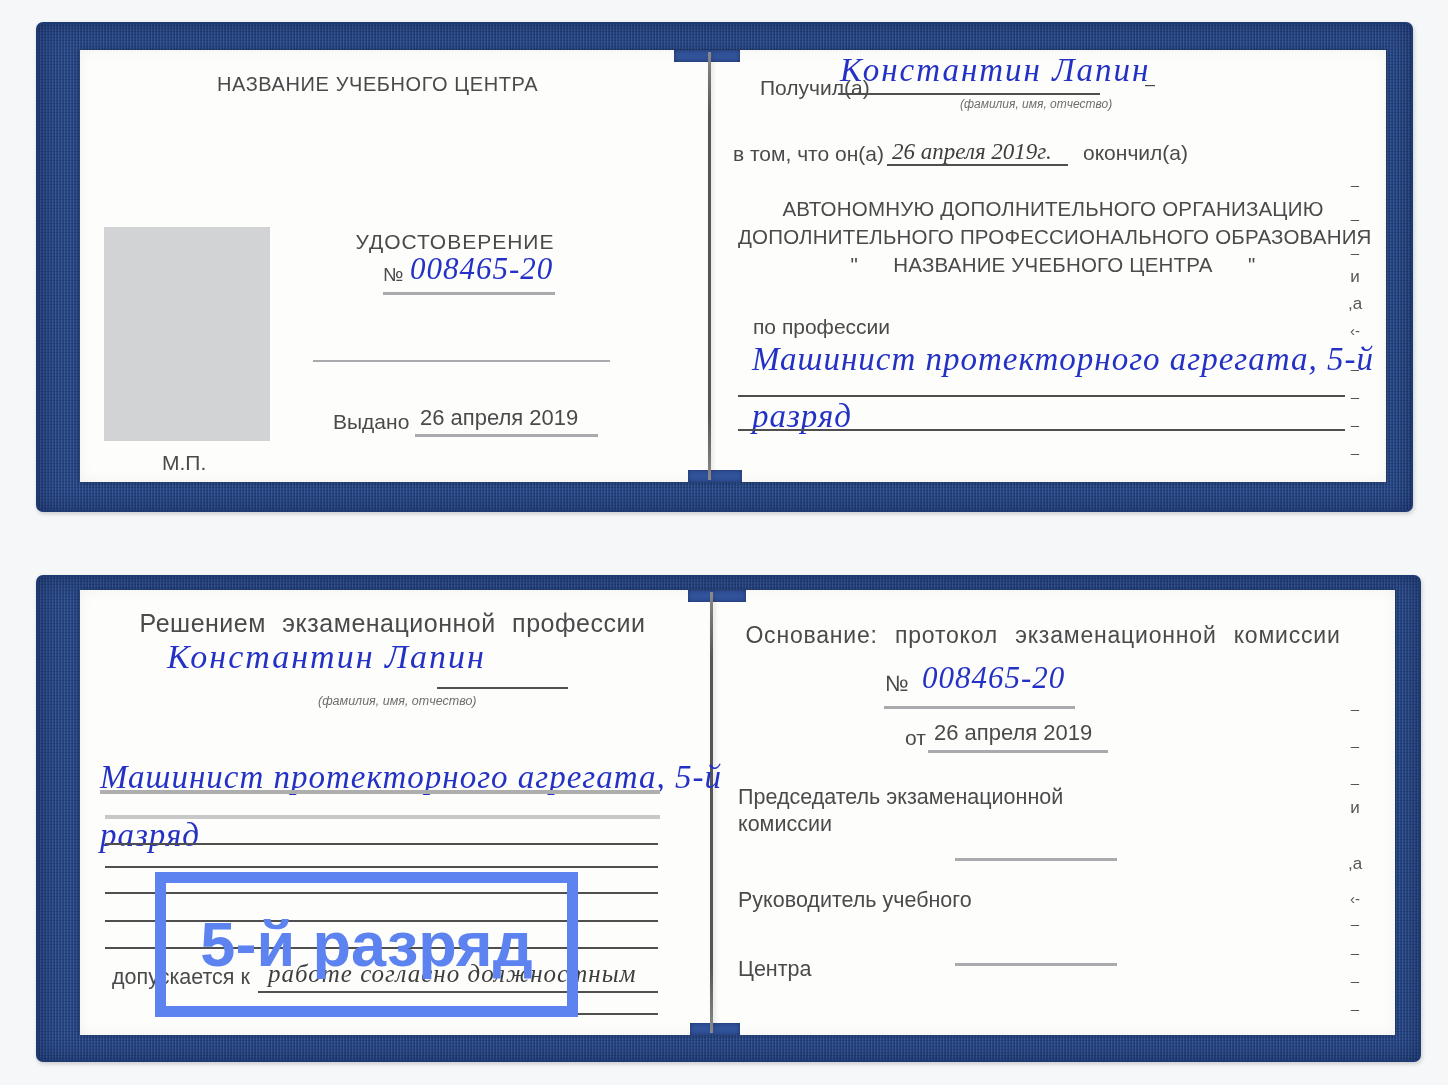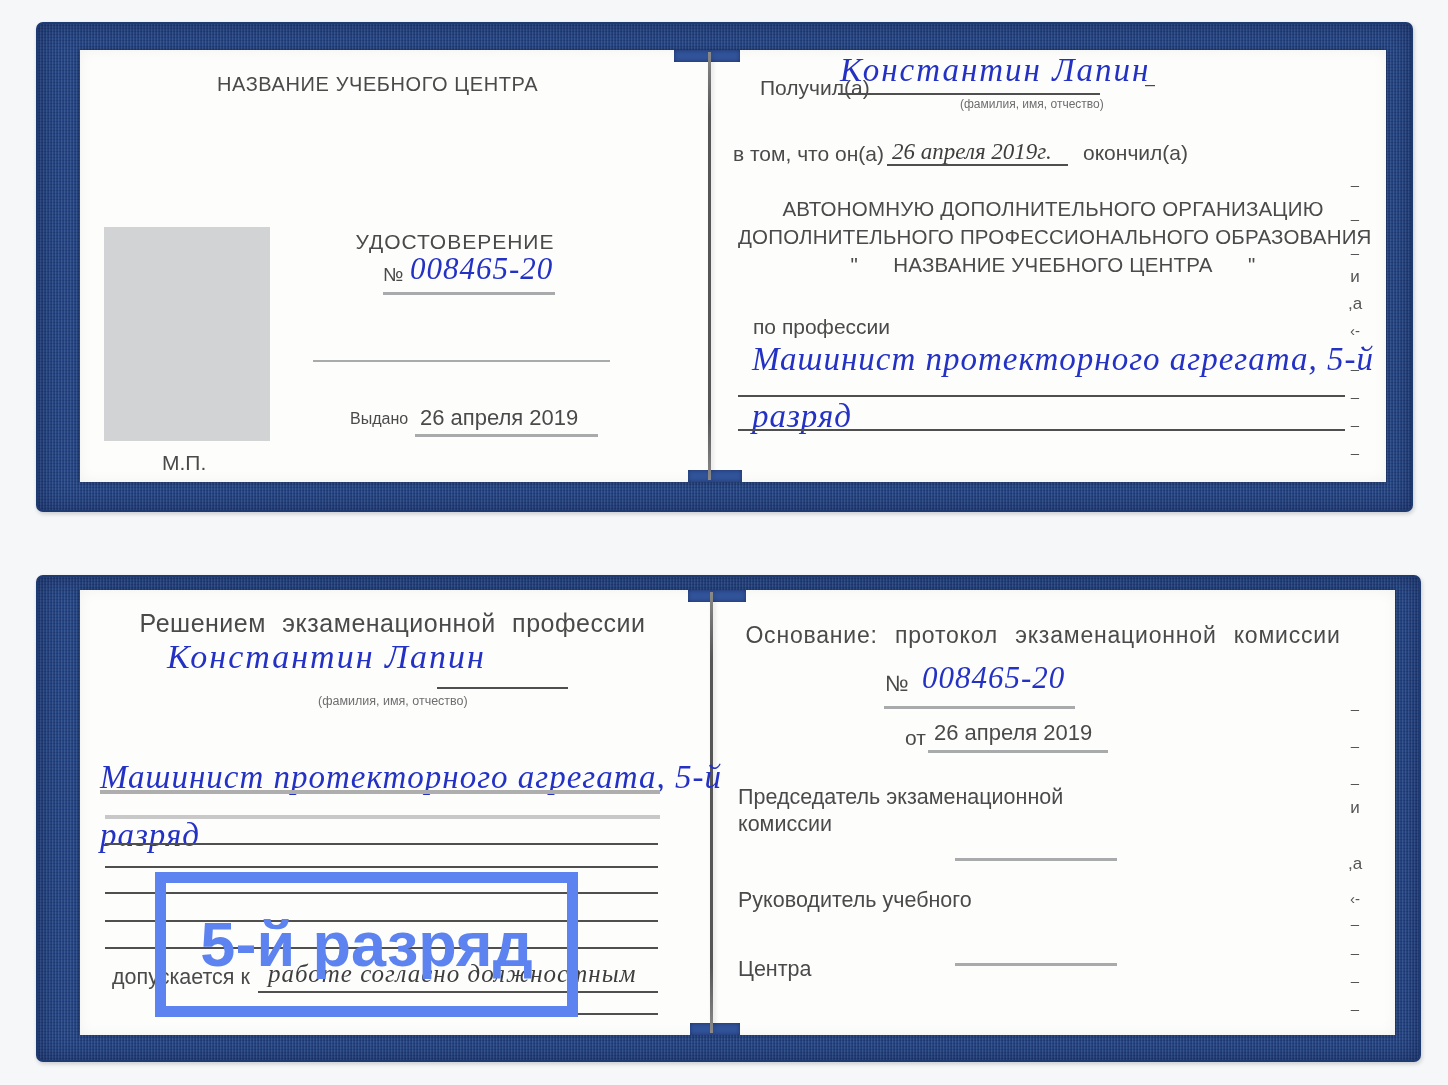--- a/index.html
+++ b/index.html
@@ -15,21 +15,21 @@
   }
   .paper{position:absolute;background:#fdfdfc;box-shadow:0 0 5px rgba(0,0,0,.38), inset 0 0 14px rgba(0,0,0,.05);}
   .fold{position:absolute;width:3px;background:linear-gradient(180deg,#8a8a8a,#565656 15%,#565656 85%,#8a8a8a);box-shadow:2px 0 4px rgba(0,0,0,.12);}
   .notch{position:absolute;background:#31539a;box-shadow:inset 0 0 4px rgba(0,0,30,.4);}
   .t{position:absolute;white-space:nowrap;color:#4a4a4a;}
   .ctr{text-align:center;}
   .script{position:absolute;white-space:nowrap;font-family:Liberation Serif, serif;font-style:italic;color:#2431c5;}
   .serifit{position:absolute;white-space:nowrap;font-family:"Liberation Serif",serif;font-style:italic;color:#3e3e3e;}
   .gl{position:absolute;background:#a9aaab;height:3px;}
   .dl{position:absolute;background:#4f4f4f;height:2px;}
-  .hint{color:#6e6e6e;}
+  .hint{color:#6e6e6e;font-style:italic;}
   .edge{position:absolute;left:1342px;width:26px;text-align:center;color:#555;font-size:15px;white-space:nowrap;}
   .photo{position:absolute;background:#d2d3d4;}
   .stampbox{position:absolute;border:11px solid #5c83ef;display:flex;align-items:center;justify-content:center;
     font-weight:bold;color:#5c83ef;font-size:63px;line-height:1;letter-spacing:0;white-space:nowrap;}
   .caption{position:absolute;white-space:nowrap;color:#2a2a2a;font-size:24px;}
 </style>
 </head>
 <body>
 
 <div class="screen">
@@ -41,21 +41,21 @@
   <div class="fold" style="left:708px;top:52px;height:428px"></div>
 
   <div class="t ctr" style="left:80px;top:73px;width:595px;font-size:20px;letter-spacing:.6px">НАЗВАНИЕ УЧЕБНОГО ЦЕНТРА</div>
   <div class="photo" style="left:104px;top:227px;width:166px;height:214px"></div>
   <div class="t" style="left:162px;top:451px;font-size:21px">М.П.</div>
   <div class="t ctr" style="left:330px;top:230px;width:250px;font-size:21px;letter-spacing:1px">УДОСТОВЕРЕНИЕ</div>
   <div class="t" style="left:383px;top:264px;font-size:19px">№</div>
   <div class="script" style="left:410px;top:251px;font-size:31px;letter-spacing:1px">008465-20</div>
   <div class="gl" style="left:383px;top:292px;width:172px"></div>
   <div class="gl" style="left:313px;top:360px;width:297px;height:2px"></div>
-  <div class="t" style="left:350px;top:410px;font-size:16px">Выдано</div>
+  <div class="t" style="left:333px;top:410px;font-size:21px">Выдано</div>
   <div class="t" style="left:420px;top:405px;font-size:22px">26 апреля 2019</div>
   <div class="gl" style="left:415px;top:434px;width:183px"></div>
 
   <div class="t" style="left:760px;top:76px;font-size:21px">Получил(а)</div>
   <div class="script" style="left:840px;top:52px;font-size:33px;letter-spacing:2px">Константин Лапин</div>
   <div class="dl" style="left:838px;top:93px;width:262px;height:2px"></div>
   <div class="t hint" style="left:960px;top:97px;font-size:12px">(фамилия, имя, отчество)</div>
   <div class="t" style="left:1145px;top:74px;font-size:18px">–</div>
 
   <div class="t" style="left:733px;top:142px;font-size:21px">в том, что он(а)</div>

